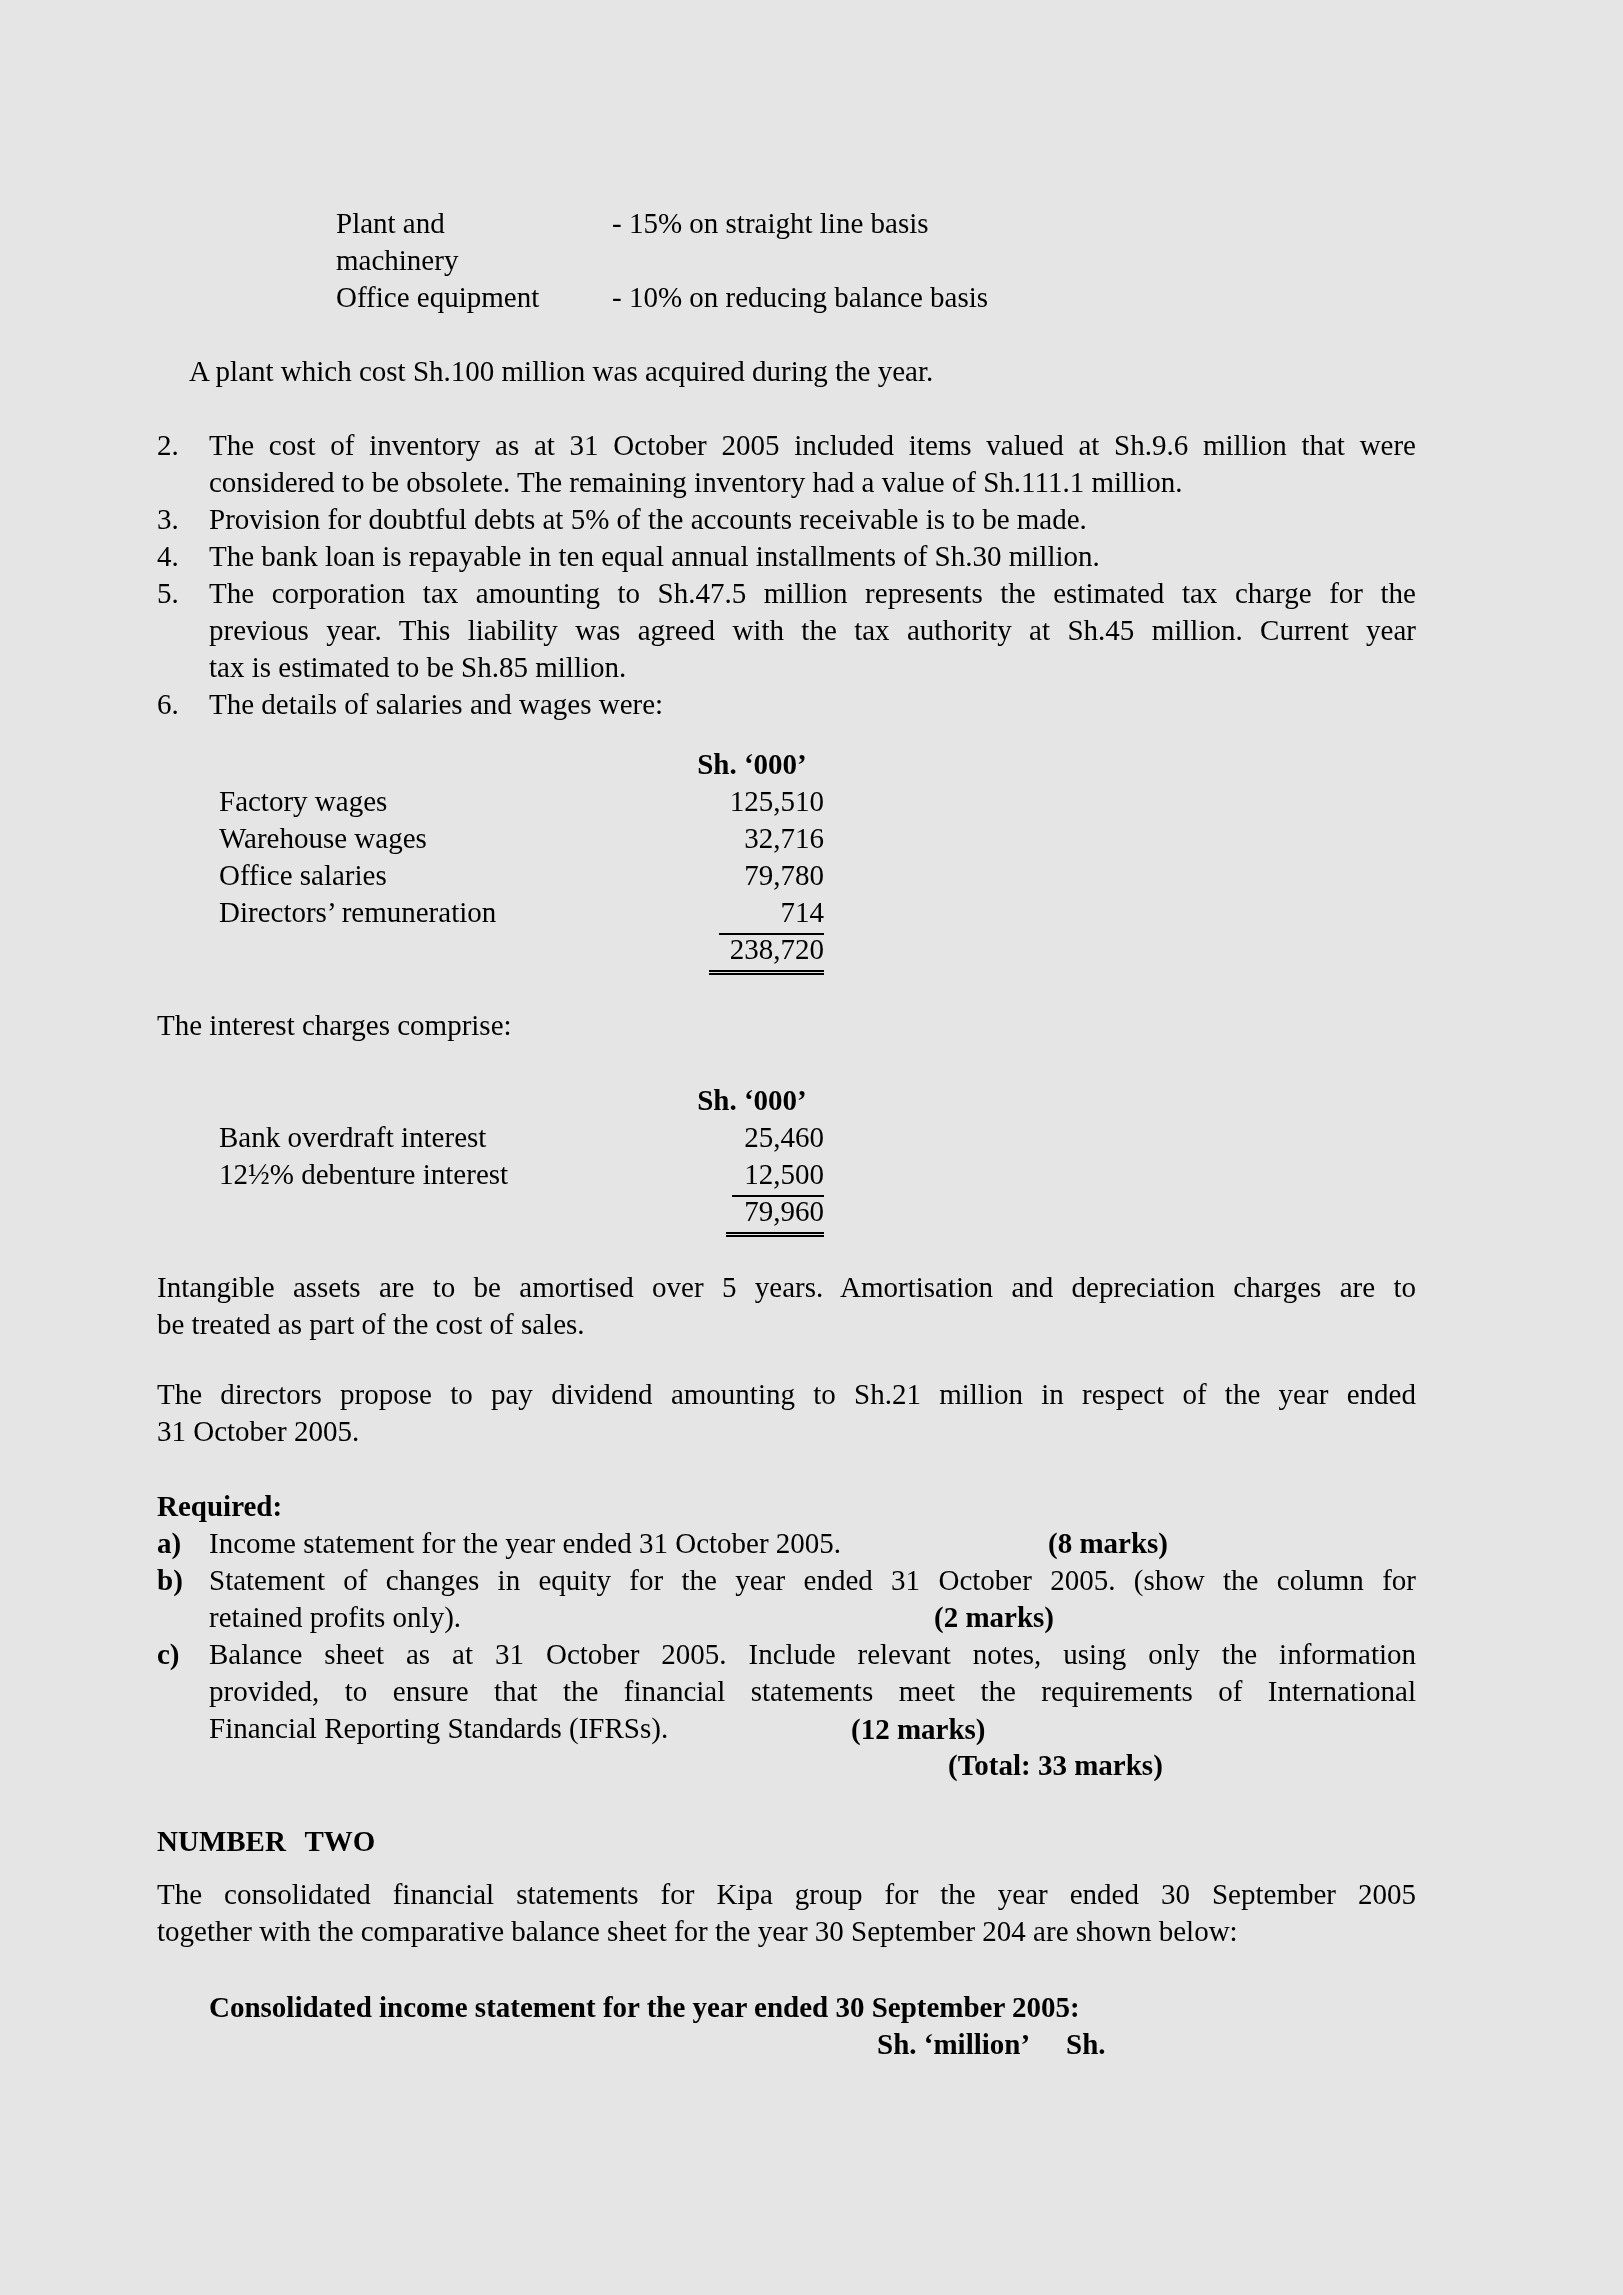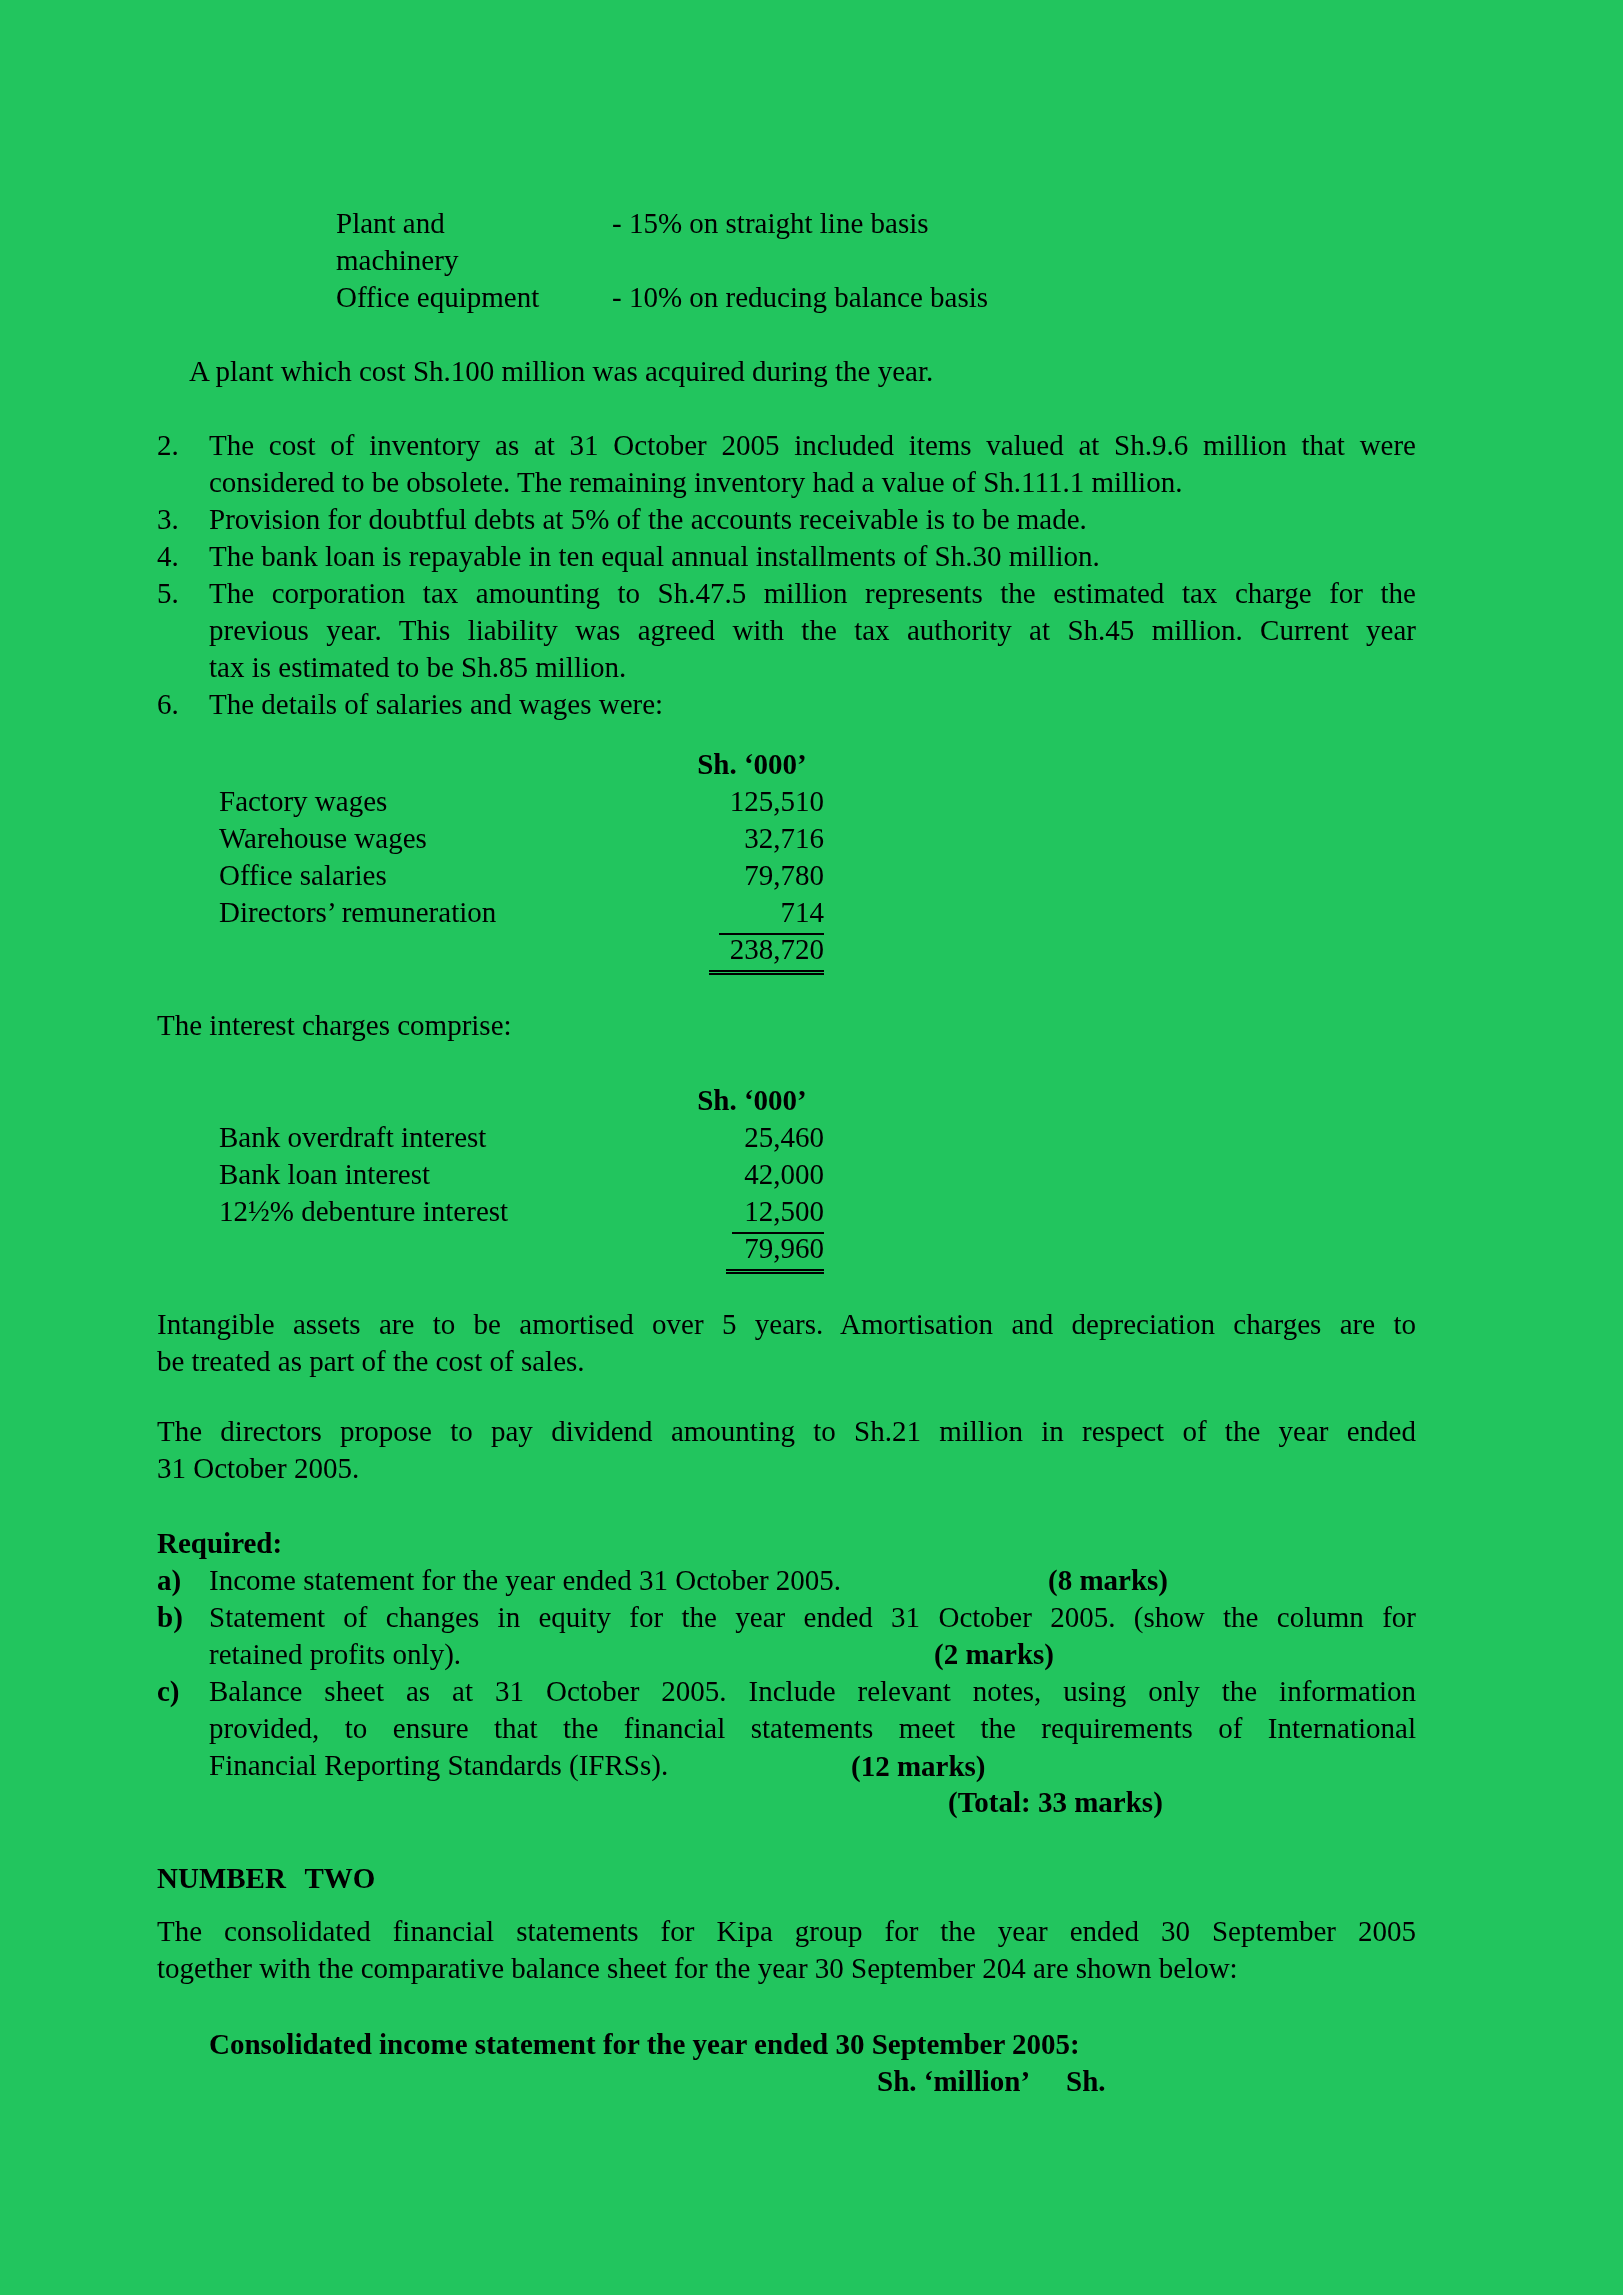--- a/index.html
+++ b/index.html
@@ -2,21 +2,21 @@
 <html style="font-size:10.5px"><head>
 <meta charset="utf-8">
 <style>
   html, body { margin: 0; padding: 0; background: #ffffff; }
   .page {
     position: relative;
     width: 1623px;
     height: 2295px;
     box-sizing: border-box;
     padding: 205px 207px 0 157px;
-    background: #22c55e;
+    background: #e5e5e5;
     color: #000000;
     font-family: "Liberation Serif", "DejaVu Serif", serif;
     font-size: 29px;
     line-height: 37px;
     overflow: hidden;
   }
   .bold { font-weight: bold; }
   .nowrap { white-space: nowrap; }
 
   
@@ -156,24 +156,20 @@
 
   <div class="para mt-60 nowrap">The interest charges comprise:</div>
 
   <div class="fintable mt-58">
     <div class="thead">Sh. ‘000’</div>
     <div class="trow">
       <div class="tlabel">Bank overdraft interest</div>
       <div class="tval"><span>25,460</span></div>
     </div>
     <div class="trow">
-      <div class="tlabel">Bank loan interest</div>
-      <div class="tval"><span>42,000</span></div>
-    </div>
-    <div class="trow">
       <div class="tlabel">12½% debenture interest</div>
       <div class="tval"><span class="ul-single w140">12,500</span></div>
     </div>
     <div class="trow">
       <div class="tlabel"></div>
       <div class="tval"><span class="ul-double w150">79,960</span></div>
     </div>
   </div>
 
   <div class="para mt-59">

